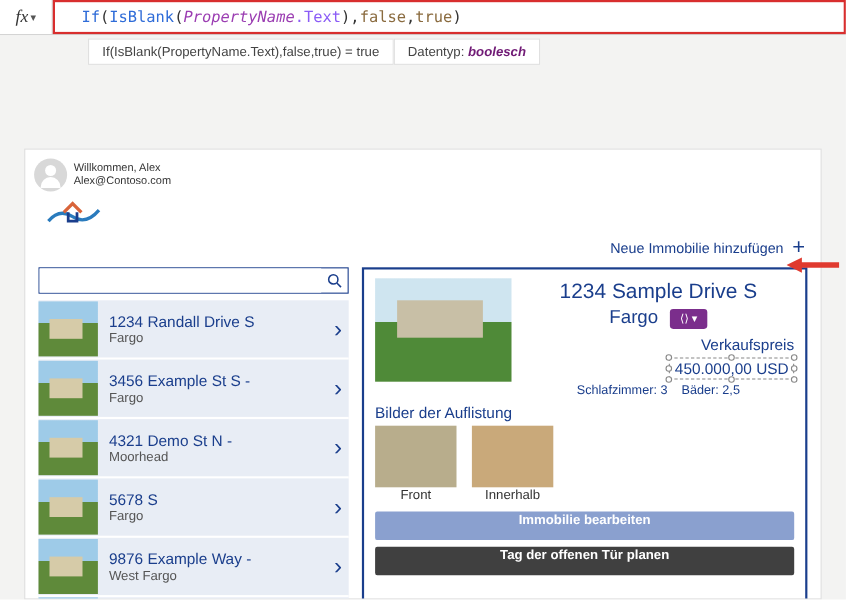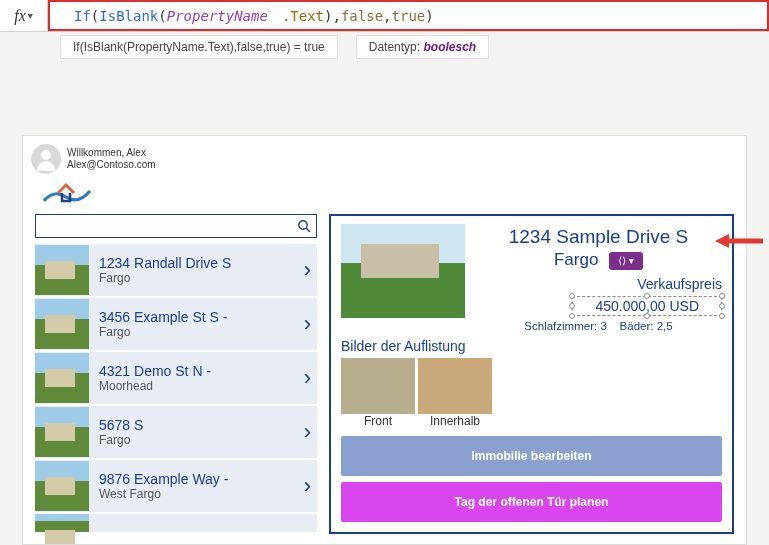--- a/index.html
+++ b/index.html
@@ -39,32 +39,32 @@
     align-items: center;
     padding: 0 24px;
     font-family: Consolas, monospace;
     font-size: 14px;
     border: 2px solid #d82e2e;
     outline: none;
   }
   .formula-input .fn-if { color: #2f6cd8; }
   .formula-input .fn-isblank { color: #2f6cd8; }
   .formula-input .fn-prop { color: #9b3db2; font-style: italic; }
-  .formula-input .fn-text { color: #a16207; margin-left: 14px; }
+  .formula-input .fn-text { color: #8b5cf6; }
   .formula-input .fn-paren { color: #333; }
   .formula-input .fn-false,
   .formula-input .fn-true { color: #8a6b3f; }
   .formula-input .fn-comma { color: #333; }
 
   .eval-row {
     display: flex;
     align-items: center;
     height: 30px;
-    padding-left: 60px;
-    gap: 18px;
+    padding-left: 80px;
+    gap: 0;
     background: #f3f3f2;
     font-size: 12px;
     color: #555;
   }
   .eval-box {
     background: #fff;
     border: 1px solid #e0e0e0;
     padding: 4px 12px;
     color: #444;
   }
@@ -157,42 +157,42 @@
   .detail-head { flex:1; text-align:center; }
   .det-title { color:#1a3e8c; font-size:19px; margin-top:2px;}
   .det-sub { color:#1a3e8c; font-size:17px; margin-top:2px;}
   .pa-icon {
     display:inline-flex; align-items:center; justify-content:center;
     width:34px; height:18px; background:#7b2e8c; color:#fff;
     font-size:10px; border-radius:3px; margin-left:6px; vertical-align:middle;
   }
   .price-row { margin-top:6px; color:#1a3e8c; font-size:14px; display:flex; justify-content:center; align-items:flex-end; gap:4px;flex-direction:column;}
   .price-val {
-    border:1px dashed #888; padding:1px 22px; position:relative;margin-left:28px;
+    border:1px dashed #888; padding:1px 4px; position:relative;margin-left:28px;
   }
   .handle { position:absolute; width:6px; height:6px; border:1px solid #888; background:#fff; border-radius:50%; }
   .h-tl{top:-4px;left:-4px}.h-tr{top:-4px;right:-4px}.h-bl{bottom:-4px;left:-4px}.h-br{bottom:-4px;right:-4px}
   .h-tm{top:-4px;left:50%;margin-left:-3px}.h-bm{bottom:-4px;left:50%;margin-left:-3px}
   .h-ml{top:50%;left:-4px;margin-top:-3px}.h-mr{top:50%;right:-4px;margin-top:-3px}
   .meta-row { text-align:center; color:#1a3e8c; font-size:11.5px; margin-top:4px;}
 
   .gallery-label { color:#1a3e8c; font-size:14px; margin-top:6px;}
-  .img-row { display:flex; gap:3px; margin-top:4px; }
+  .img-row { display:flex; gap:14px; margin-top:4px; }
   .img-col { text-align:center; font-size:12px; color:#333;}
   .small-thumb {
     width:74px; height:56px; background:#b8ad8c; position:relative;
   }
   .small-thumb.interior { background:#c9a97a; }
 
   .action-btn {
-    margin-top:8px; height:40px; display:flex; align-items:center; justify-content:center;
+    margin-top:8px; height:26px; display:flex; align-items:flex-start; justify-content:center;
     color:#fff; font-size:12px; font-weight:bold; border-radius:2px;
   }
   .btn-light { background:#8aa0cf; }
-  .btn-dark { background:#d946ef; margin-top:6px;}
+  .btn-dark { background:#404040; margin-top:6px;}
 
   
   .red-arrow {
     position:absolute; top:232px; left:715px;
     width:48px; height:18px; pointer-events:none;
   }
 </style>
 </head>
 <body>
 
@@ -239,20 +239,24 @@
     </div>
     <div class="logo">
       <svg width="64" height="34" viewBox="0 0 64 34">
         <path d="M10 26 Q20 14 32 22 Q44 30 56 16" stroke="#2a7bbd" stroke-width="3" fill="none"></path>
         <path d="M24 18 L32 10 L40 18" stroke="#d9643a" stroke-width="3" fill="none"></path>
         <path d="M28 18 L28 26 L36 26 L36 18" stroke="#1a3e8c" stroke-width="2.5" fill="none"></path>
       </svg>
     </div>
   </div>
 
+  <div class="add-row">
+    <span>Neue Immobilie hinzufügen</span>
+    <span class="plus">+</span>
+  </div>
 
   <div class="main-flex">
 
     <div class="gallery">
       <div class="search-box">
         <input placeholder="" style="">
         <div class="search-icon">
           <svg width="14" height="14" viewBox="0 0 14 14">
               <circle cx="6" cy="6" r="4.2" stroke="#1a3e8c" stroke-width="1.4" fill="none"></circle>
               <line x1="9.2" y1="9.2" x2="13" y2="13" stroke="#1a3e8c" stroke-width="1.4"></line>

